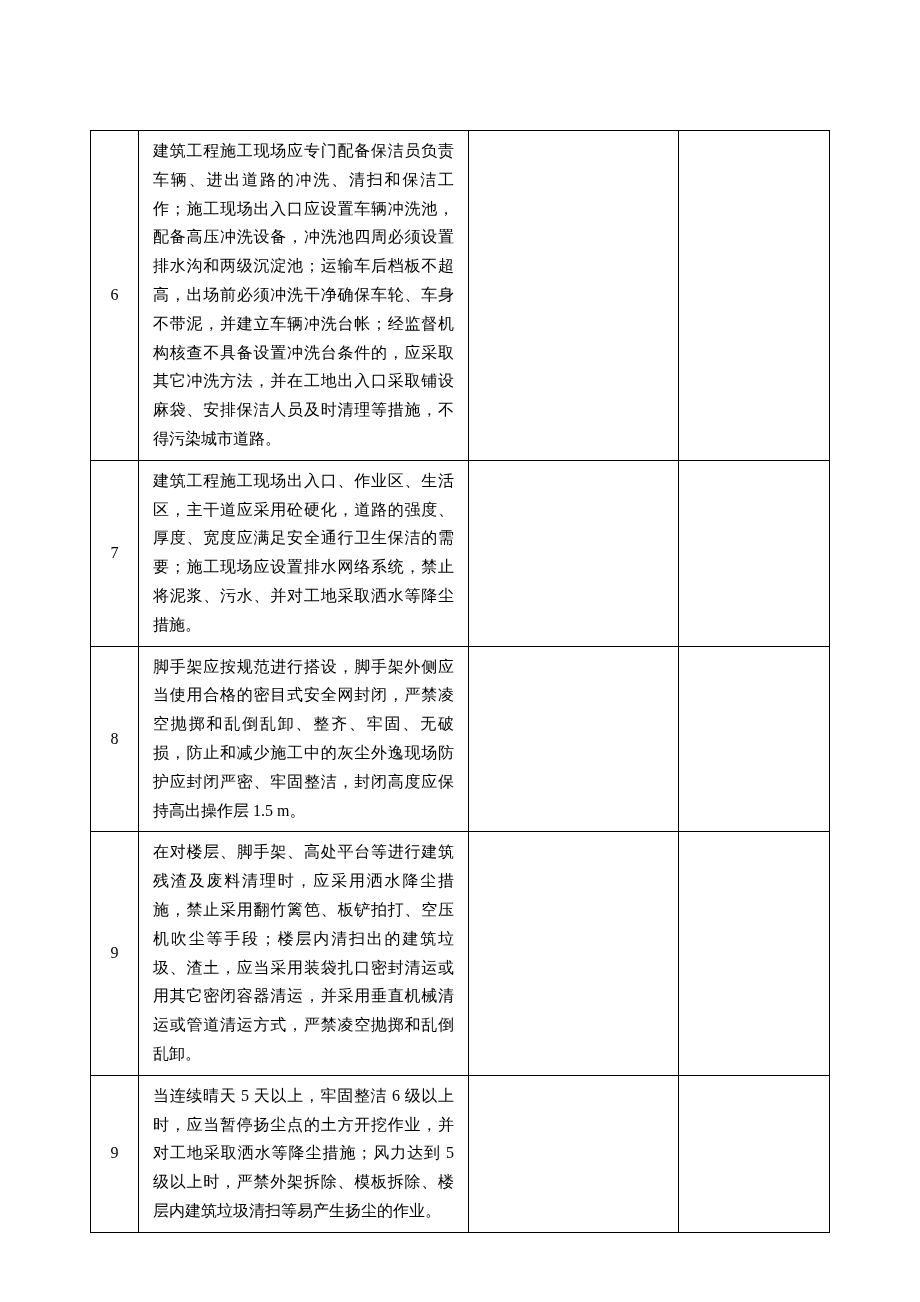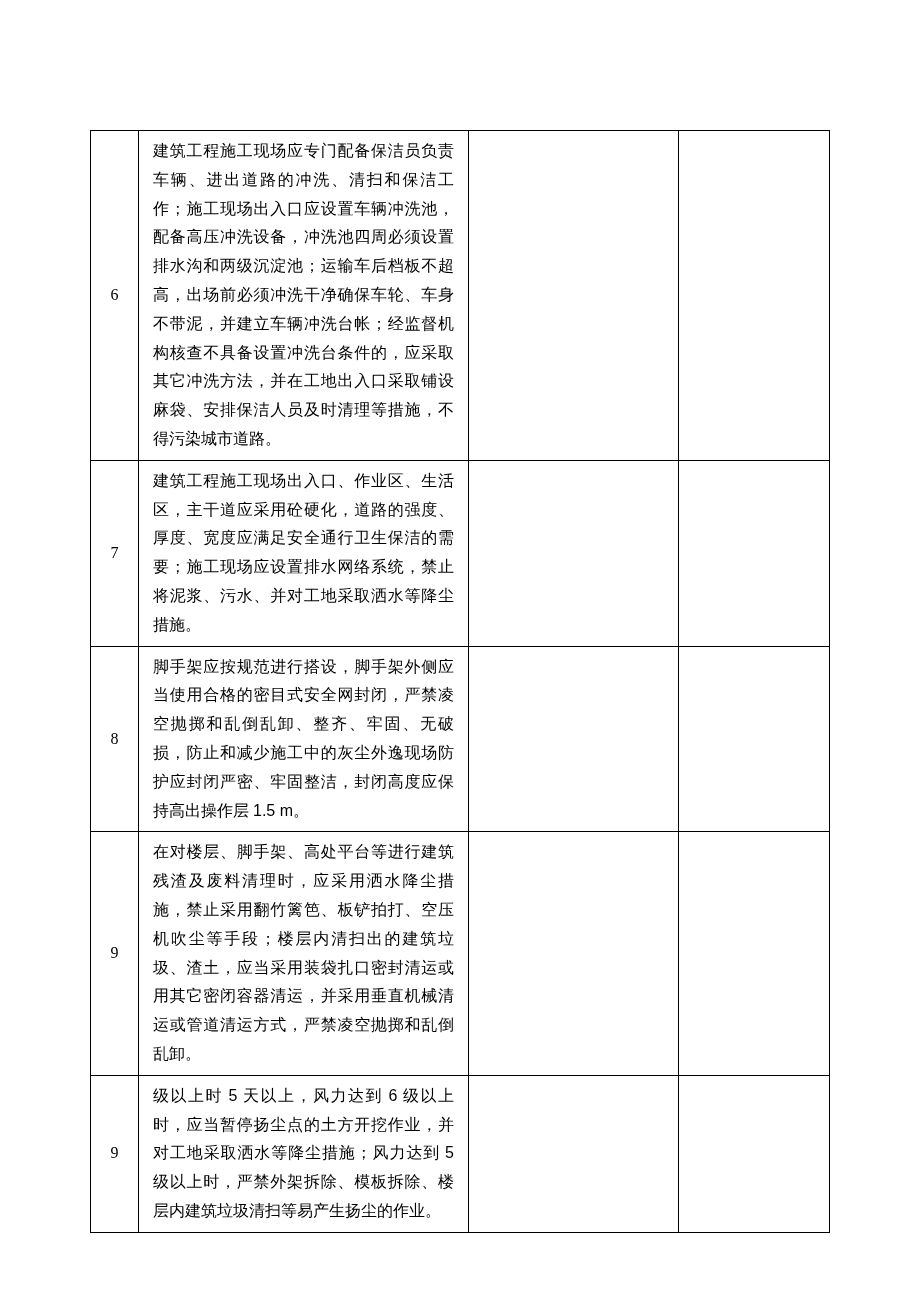--- a/index.html
+++ b/index.html
@@ -37,21 +37,21 @@
     text-align: justify;
     text-justify: inter-ideograph;
   }
   td.c3 {
     width: 220px;
   }
   td.c4 {
     width: auto;
   }
   .num {
-    font-family: Liberation Sans, sans-serif;
+    font-family: Liberation Serif, serif;
   }
 </style>
 </head>
 <body>
 
 <div class="page">
   <table>
     <colgroup>
       <col style="width:48px">
       <col style="width:330px">
@@ -78,19 +78,19 @@
           <td class="c4"></td>
         </tr>
         <tr>
           <td class="idx">9</td>
           <td class="desc">在对楼层、脚手架、高处平台等进行建筑残渣及废料清理时，应采用洒水降尘措施，禁止采用翻竹篱笆、板铲拍打、空压机吹尘等手段；楼层内清扫出的建筑垃圾、渣土，应当采用装袋扎口密封清运或用其它密闭容器清运，并采用垂直机械清运或管道清运方式，严禁凌空抛掷和乱倒乱卸。</td>
           <td class="c3"></td>
           <td class="c4"></td>
         </tr>
         <tr>
           <td class="idx">9</td>
-          <td class="desc"><span>级以上时 </span><span class="num">5</span><span> 天以上，风力达到 </span><span class="num">6</span><span> 级以上时，应当暂停扬尘点的土方开挖作业，并对工地采取洒水等降尘措施；风力达到 </span><span class="num">5</span><span> 级以上时，严禁外架拆除、模板拆除、楼层内建筑垃圾清扫等易产生扬尘的作业。</span></td>
+          <td class="desc"><span>当连续晴天 </span><span class="num">5</span><span> 天以上，牢固整洁 </span><span class="num">6</span><span> 级以上时，应当暂停扬尘点的土方开挖作业，并对工地采取洒水等降尘措施；风力达到 </span><span class="num">5</span><span> 级以上时，严禁外架拆除、模板拆除、楼层内建筑垃圾清扫等易产生扬尘的作业。</span></td>
           <td class="c3"></td>
           <td class="c4"></td>
         </tr>
       </tbody>
   </table>
 </div>
 
 </body></html>

